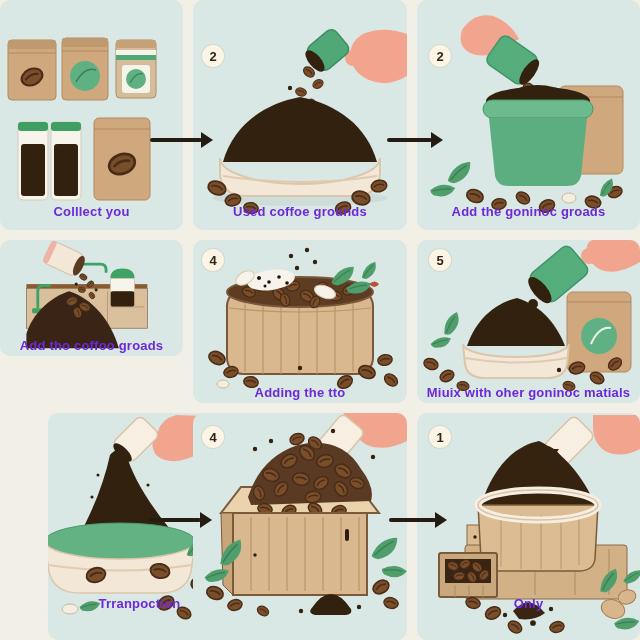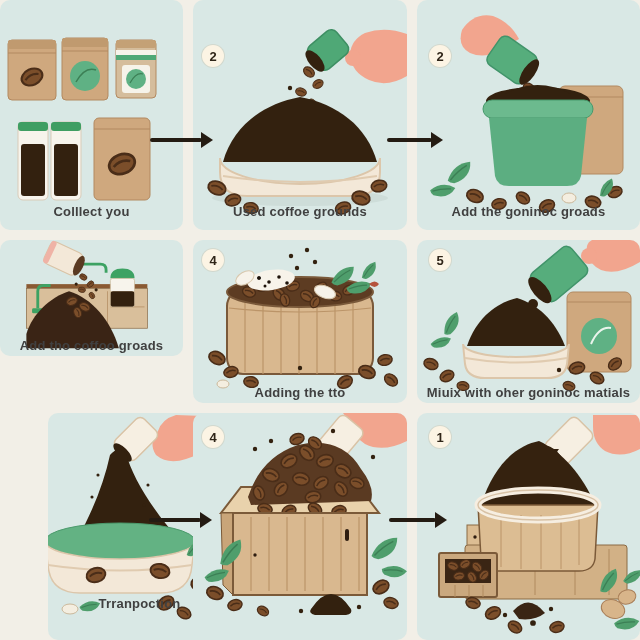--- a/index.html
+++ b/index.html
@@ -4,21 +4,21 @@
 <style>
   html,body{margin:0;padding:0;width:640px;height:640px;overflow:hidden;
     font-family:"Liberation Sans",sans-serif;background:#f2efe7;}
   .canvas{position:relative;width:640px;height:640px;background:#f2efe7;}
   .panel{position:absolute;background:#d9e8e5;border-radius:10px;overflow:hidden;}
   .illus{position:absolute;inset:0;width:100%;height:100%;display:block;}
   .badge{position:absolute;width:22px;height:22px;border-radius:50%;
     background:#fcf4e4;color:#2f2518;font-weight:700;font-size:13px;
     display:flex;align-items:center;justify-content:center;box-shadow:0 0 0 1px rgba(190,170,140,.25);}
   .badge:empty{display:none;}
-  .caption{position:absolute;left:0;right:0;text-align:center;color:#404040;
+  .caption{position:absolute;left:0;right:0;text-align:center;color:#6d28d9;
     font-weight:700;font-size:13px;letter-spacing:.2px;}
   .cap-r1{bottom:11px;}
   .cap-r2{bottom:3px;}
   .cap-r3{bottom:29px;}
   .arrow{position:absolute;height:4px;background:#241b12;border-radius:2px;}
   .arrow::after{content:"";position:absolute;right:-11px;top:-6px;width:0;height:0;
     border-left:12px solid #241b12;border-top:8px solid transparent;border-bottom:8px solid transparent;}
 </style>
 </head>
 <body>
@@ -484,20 +484,21 @@
       </g>
       <g>
         <use href="#leaf" transform="translate(182,176) rotate(-30) scale(1.3)"></use>
         <use href="#leaf" transform="translate(198,208) rotate(20) scale(1.2)"></use>
         <use href="#leaf" transform="translate(206,166) rotate(-5)"></use>
         <ellipse cx="196" cy="196" rx="12" ry="9" fill="#d8b58a" stroke="#a87e58" transform="rotate(20 196 196)"></ellipse>
         <ellipse cx="210" cy="184" rx="9" ry="7" fill="#d8b58a" stroke="#a87e58" transform="rotate(-15 210 184)"></ellipse>
       </g>
     </svg>
     <div class="badge" style="left:12px;top:13px;">1</div>
+    <div class="caption cap-r3">Only</div>
   </section>
 
   <div class="arrow" style="left:150px;top:138px;width:52px;"></div>
   <div class="arrow" style="left:387px;top:138px;width:45px;"></div>
   <div class="arrow" style="left:149px;top:518px;width:52px;"></div>
   <div class="arrow" style="left:389px;top:518px;width:47px;"></div>
 
 </div>
 
 </body></html>

